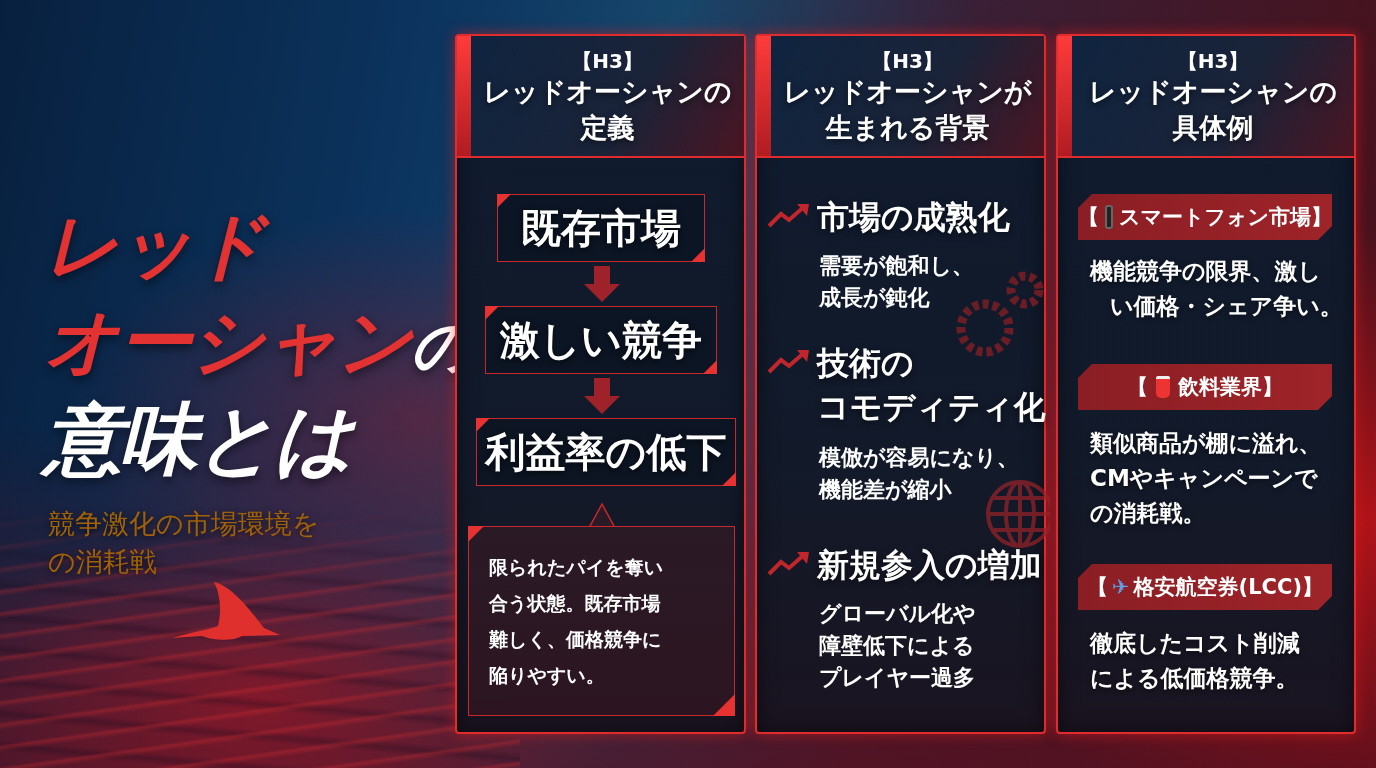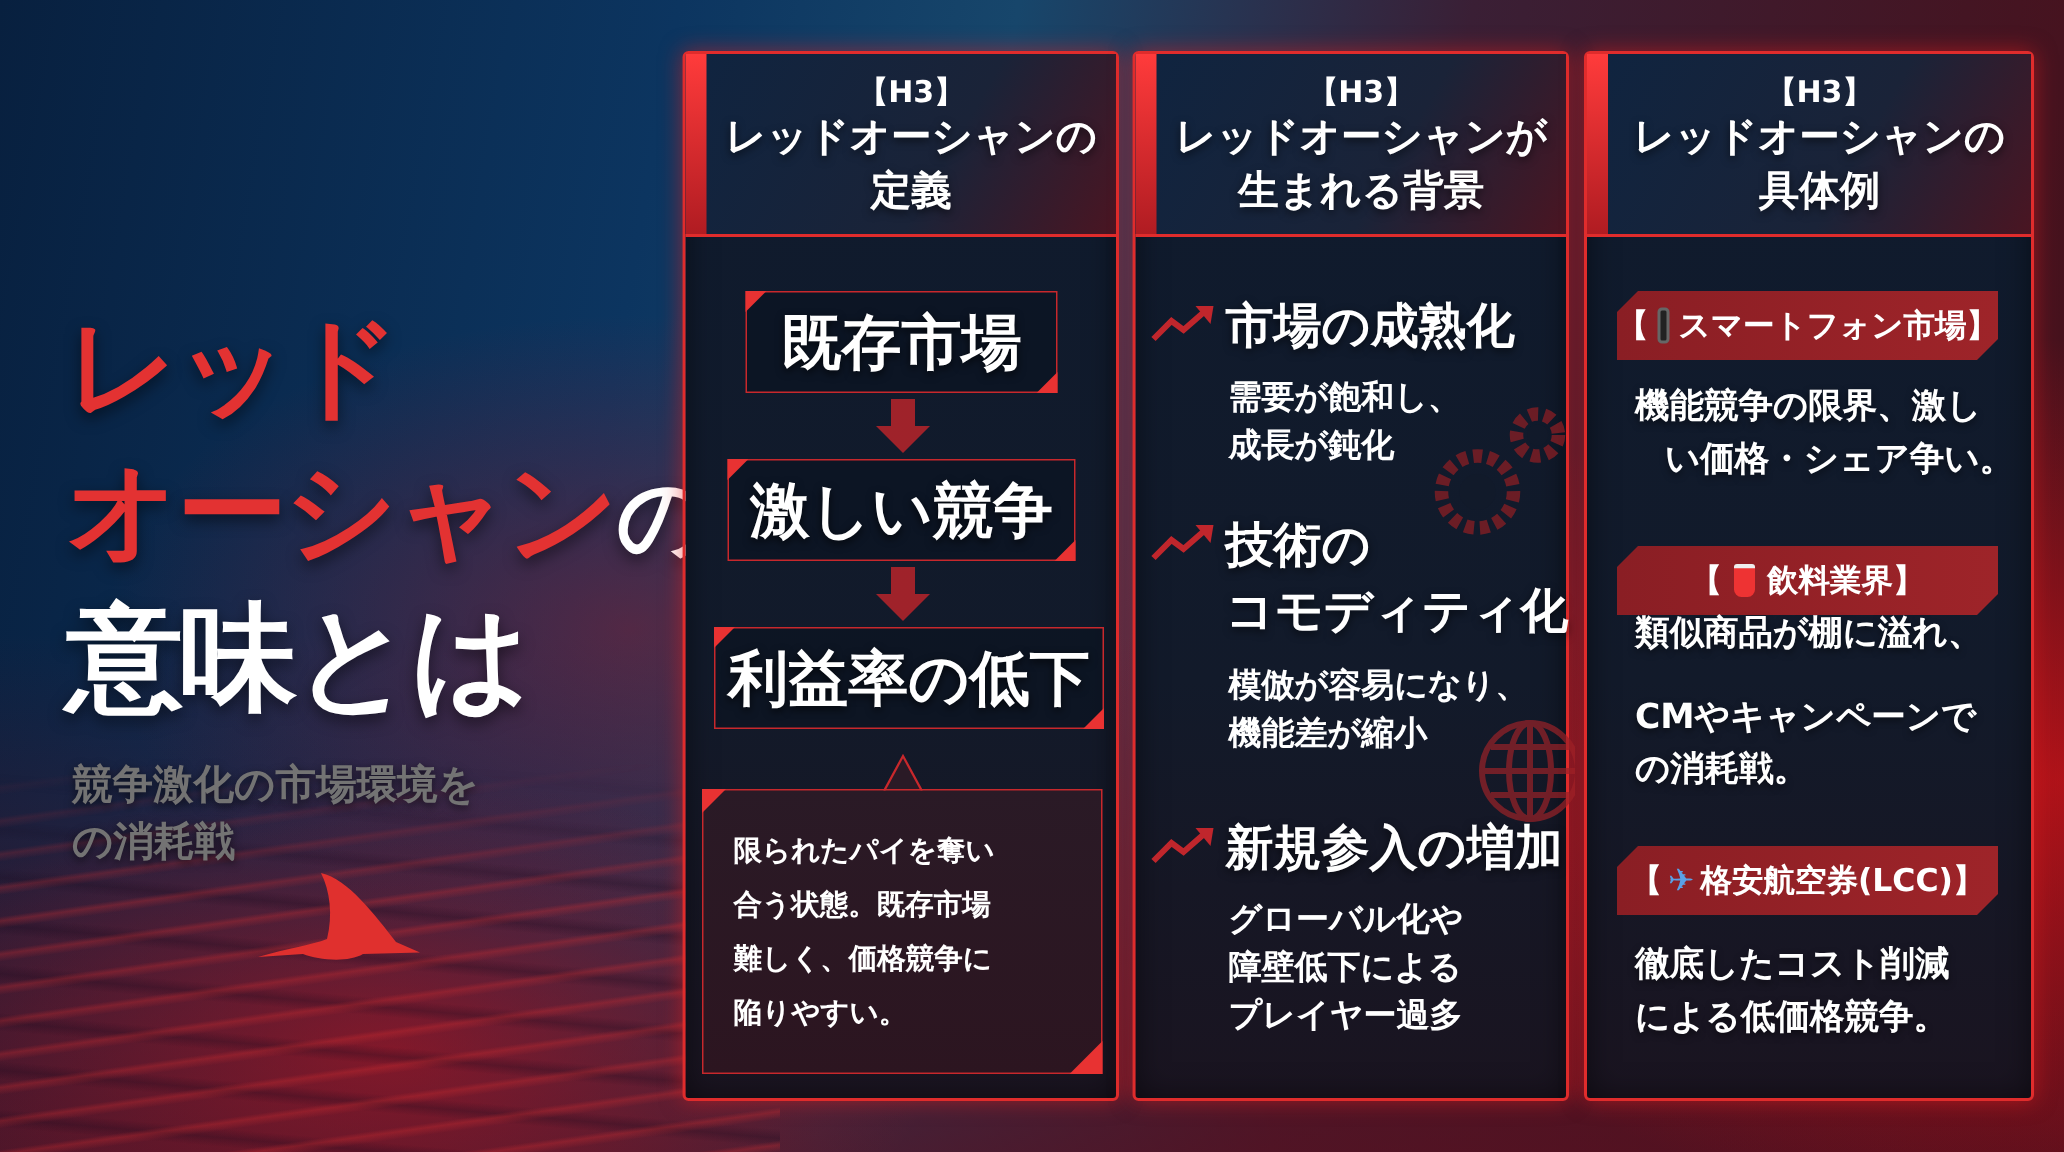--- a/index.html
+++ b/index.html
@@ -21,27 +21,27 @@
       repeating-linear-gradient(172deg, rgba(230,40,40,0.0) 0px, rgba(230,40,40,0.0) 14px, rgba(230,50,50,0.35) 17px, rgba(230,40,40,0.0) 22px),
       repeating-linear-gradient(185deg, rgba(0,0,0,0.0) 0px, rgba(0,0,0,0.0) 20px, rgba(20,10,30,0.35) 26px, rgba(0,0,0,0) 32px);
     opacity: 0.8;
     mask-image: linear-gradient(180deg, transparent 0%, #000 35%);
     -webkit-mask-image: linear-gradient(180deg, transparent 0%, #000 35%);
   }
   .shark-fin { position: absolute; left: 172px; top: 580px; width: 120px; height: 65px; }
 
   
   .hero { position: absolute; left: 44px; top: 208px; }
-  .hero-line { font-weight: bold; line-height: 1; letter-spacing: -2px; text-shadow: 0 4px 10px rgba(0,0,0,0.5); }
+  .hero-line { font-weight: bold; line-height: 1; letter-spacing: -2px; text-shadow: 0 4px 10px rgba(0,0,0,0.5); font-style: italic; }
   .hero-red { color: #e33232; font-size: 74px; }
   .hero-line1 { font-size: 74px; }
   .hero-line2 { margin-top: 22px; font-size: 74px; }
   .hero-line2 .no { font-size: 62px; color: #fff; }
   .hero-line3 { margin-top: 22px; font-size: 78px; color: #fff; }
-  .hero-sub { position: absolute; left: 48px; top: 505px; font-size: 27px; font-weight: bold; line-height: 38px; color: #737373; text-shadow: 0 2px 6px rgba(0,0,0,0.6); }
+  .hero-sub { position: absolute; left: 48px; top: 505px; font-size: 27px; font-weight: normal; line-height: 38px; color: #a16207; text-shadow: 0 2px 6px rgba(0,0,0,0.6); }
 
   
   .col {
     position: absolute; top: 34px; height: 700px;
     border: 2px solid #e02c2c; border-radius: 4px;
     background: linear-gradient(180deg, #0f1b2e 0%, #121a2a 60%, #1a1420 100%);
     box-shadow: 0 0 14px rgba(230,30,30,0.55), inset 0 0 20px rgba(0,0,0,0.5);
   }
   .col1 { left: 455px; width: 291px; }
   .col2 { left: 755px; width: 291px; }
@@ -222,21 +222,21 @@
     <span>スマートフォン市場】</span>
   </div>
   <div class="ex-desc" style="top:218px;">機能競争の限界、激し</div>
   <div class="ex-desc" style="top:253px;margin-left:20px;">い価格・シェア争い。</div>
 
   <div class="ex-label" style="top:328px;">
     <span>【</span>
     <span class="cup-icon"></span>
     <span>飲料業界】</span>
   </div>
-  <div class="ex-desc" style="top:369px;">類似商品が棚に溢れ、</div>
+  <div class="ex-desc" style="top:390px;">類似商品が棚に溢れ、</div>
   <div class="ex-desc" style="top:425px;">CMやキャンペーンで</div>
   <div class="ex-desc" style="top:460px;">の消耗戦。</div>
 
   <div class="ex-label" style="top:528px;">
     <span>【</span>
     <span class="emoji" style="color:#5aa0e6;">✈</span>
     <span>格安航空券(LCC)】</span>
   </div>
   <div class="ex-desc" style="top:590px;">徹底したコスト削減</div>
   <div class="ex-desc" style="top:625px;">による低価格競争。</div>

